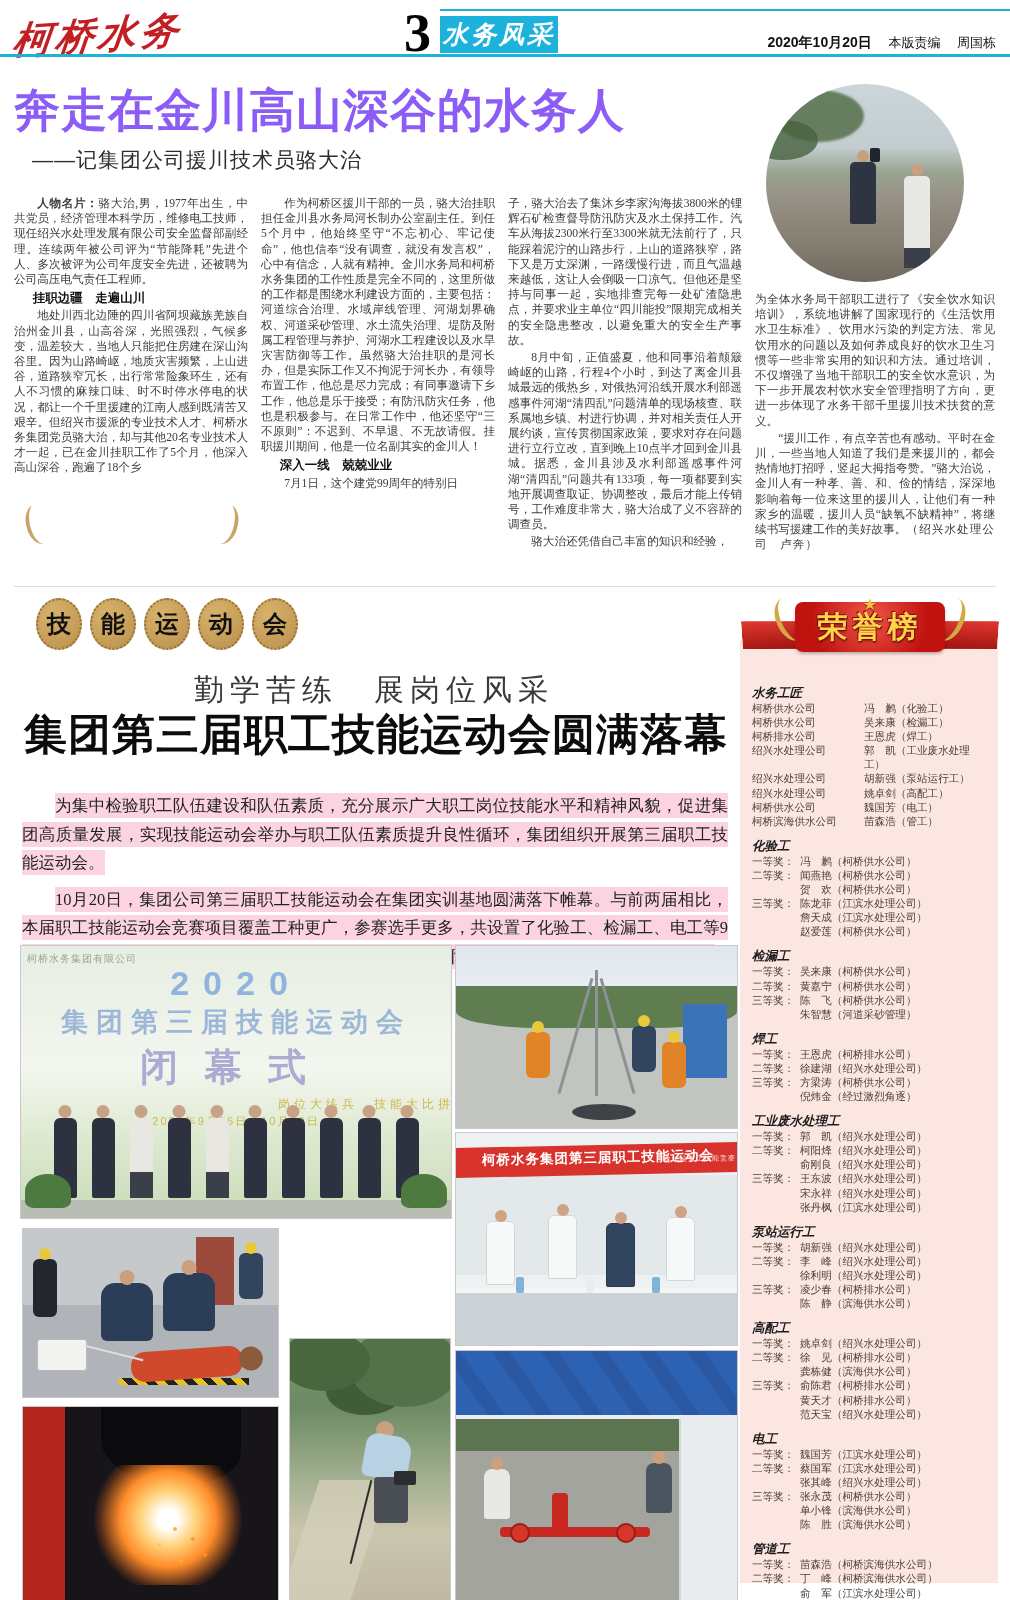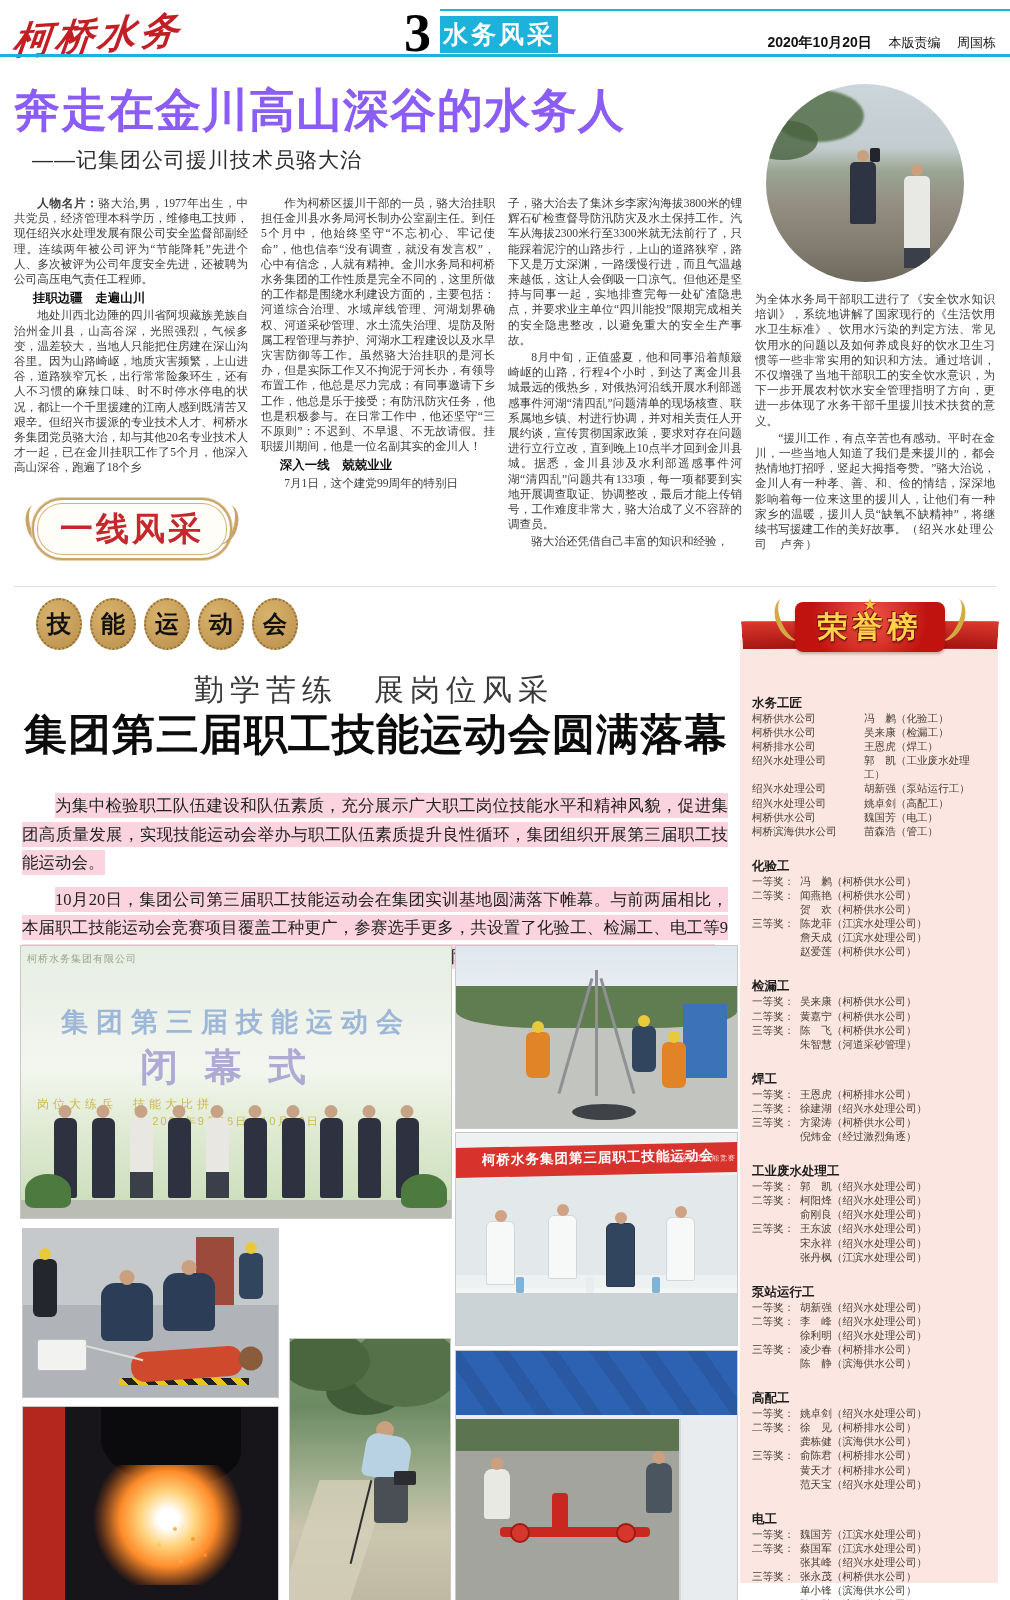--- a/index.html
+++ b/index.html
@@ -5,21 +5,21 @@
   html,body{margin:0;padding:0;background:#fff;}
   #page{position:relative;width:1010px;height:1600px;background:#fff;overflow:hidden;
         font-family:"Liberation Sans",sans-serif;color:#222;}
   .abs{position:absolute;}
 
   
   .brand{left:14px;top:10px;font-size:38px;font-weight:900;color:#c21f24;
          transform:skewX(-10deg) rotate(-4deg);letter-spacing:4px;font-style:italic;}
   .pageno{left:404px;top:2px;font-size:54px;font-weight:900;color:#000;font-family:"Liberation Serif",serif;}
   .secbadge{left:440px;top:16px;width:118px;height:37px;background:#1cb2dc;color:#fff;
-            font-size:25px;font-weight:900;text-align:center;line-height:37px;letter-spacing:3px;}
+            font-size:25px;font-weight:900;font-style:italic;text-align:center;line-height:37px;letter-spacing:3px;}
   .topline{left:440px;top:9px;width:570px;height:2px;background:#1cb2dc;}
   .dateline{right:14px;top:34px;font-size:13px;color:#111;}
   .dateline b{font-size:14px;}
   .mainline{left:0;top:54px;width:1010px;height:3px;background:#1cb2dc;}
 
   
   .headline{left:14px;top:80px;width:745px;font-size:46px;font-weight:900;color:#8b5cf6;letter-spacing:1px;}
   .subhead{left:32px;top:146px;font-size:21px;color:#2e2e2e;letter-spacing:1px;}
   .col{position:absolute;top:196px;width:234px;height:366px;overflow:hidden;
        font-family:"Liberation Serif",serif;font-size:11.6px;line-height:15.2px;color:#3c3c3c;text-align:justify;}
@@ -64,21 +64,21 @@
 
   
   .photo{position:absolute;overflow:hidden;border:1px solid #c9c9c9;background:#eee;}
   
   .ph-stage{left:20px;top:945px;width:430px;height:272px;
      background:linear-gradient(180deg,#e7eee4 0%,#f3f6ee 45%,#dce8cf 72%,#c9dcb8 100%);}
   .stage-corner{left:6px;top:6px;font-size:10px;color:#98a58c;letter-spacing:1px;}
   .stage-year{left:0;top:18px;width:100%;text-align:center;font-size:34px;font-weight:900;color:#8fb4dd;letter-spacing:14px;}
   .stage-l1{left:0;top:58px;width:100%;text-align:center;font-size:27px;font-weight:900;color:#9db7d8;letter-spacing:8px;}
   .stage-l2{left:0;top:96px;width:100%;text-align:center;font-size:38px;font-weight:900;color:#aeaad4;letter-spacing:26px;}
-  .stage-l3{left:16px;top:150px;width:100%;text-align:left;font-size:12px;color:#cdb94c;letter-spacing:4px;}
+  .stage-l3{left:3px;top:150px;width:100%;text-align:right;font-size:12px;color:#cdb94c;letter-spacing:4px;}
   .stage-l4{left:0;top:168px;width:100%;text-align:center;font-size:11px;color:#cdb94c;letter-spacing:2px;}
   .crowd{position:absolute;left:0;bottom:20px;width:100%;display:flex;justify-content:center;gap:15px;}
   .person{position:relative;width:23px;height:80px;background:#2e3240;border-radius:6px 6px 2px 2px;}
   .person::before{content:"";position:absolute;left:50%;top:-13px;transform:translateX(-50%);
                   width:13px;height:13px;border-radius:50%;background:#c8a287;}
   .person.alt{background:#e9e7e2;}
   .person.alt::after{content:"";position:absolute;left:0;bottom:0;width:100%;height:26px;background:#3a3f49;}
   .stagefloor{left:0;bottom:0;width:100%;height:18px;background:#b9bdb3;}
   .plant{position:absolute;bottom:10px;width:46px;height:34px;background:#4d7a3e;border-radius:50% 50% 20% 20%;}
   
@@ -164,21 +164,21 @@
       display:flex;align-items:center;justify-content:center;box-shadow:0 2px 3px rgba(0,0,0,.25);}
   .rib-center span{font-size:30px;font-weight:900;color:#ffd24a;letter-spacing:5px;
       text-shadow:1px 1px 0 #7a0f0f,-1px -1px 0 #7a0f0f,0 2px 2px rgba(0,0,0,.4);
       font-family:"Liberation Serif",serif;}
   .rib-star{position:absolute;left:50%;top:-7px;transform:translateX(-50%);color:#f4c63f;font-size:16px;
             text-shadow:0 1px 1px #7a0f0f;}
   .rib-leaf{position:absolute;width:26px;height:46px;border-left:5px solid #d3a944;border-radius:50% 0 0 50%;top:4px;}
   .rl1{left:34px;transform:rotate(-24deg);}
   .rl2{right:34px;transform:rotate(204deg);}
   .hr-sec{margin-bottom:2px;}
-  .hr-head{font-size:12.5px;font-weight:bold;color:#1d1d1d;line-height:17px;margin-top:19px;}
+  .hr-head{font-size:12.5px;font-weight:bold;color:#1d1d1d;line-height:17px;margin-top:9px;font-style:italic;}
   .hr-row{display:flex;font-size:10.6px;line-height:14.1px;color:#4a4038;font-family:"Liberation Serif",serif;}
   .hr-a{flex:0 0 48px;white-space:pre;}
   .wide .hr-a{flex-basis:112px;}
   .indent .hr-row{margin-left:42px;}
   .hr-b{flex:1;}
 </style>
 </head>
 <body>
 
 <div id="page">
@@ -222,43 +222,41 @@
 
   <div class="abs circphoto">
     <div class="abs bush"></div>
     <div class="abs bush2"></div>
     <div class="fig m1"></div>
     <div class="abs m1phone"></div>
     <div class="fig m2"></div>
   </div>
 
   <div class="abs laurel laur-l"></div>
-  <div class="abs linebadge">
-    <span>一线风采</span>
-  </div>
   <div class="abs laurel laur-r"></div>
 
   <div class="abs divider"></div>
 
   <div class="abs badges" id="badges">
       <span class="badge">技</span>
       <span class="badge">能</span>
       <span class="badge">运</span>
       <span class="badge">动</span>
       <span class="badge">会</span>
     </div>
   <div class="abs kicker">勤学苦练　展岗位风采</div>
   <div class="abs headline2">集团第三届职工技能运动会圆满落幕</div>
   <div class="abs skillbody">
     <p><span class="hl">为集中检验职工队伍建设和队伍素质，充分展示广大职工岗位技能水平和精神风貌，促进集团高质量发展，实现技能运动会举办与职工队伍素质提升良性循环，集团组织开展第三届职工技能运动会。</span></p>
     <p><span class="hl">10月20日，集团公司第三届职工技能运动会在集团实训基地圆满落下帷幕。与前两届相比，本届职工技能运动会竞赛项目覆盖工种更广，参赛选手更多，共设置了化验工、检漏工、电工等9个比赛项目，157名选手报名参赛。经过激烈角逐，共计3支队伍，42名选手获得大赛各类奖项。</span></p>
   </div>
 
   <div class="photo ph-stage">
     <div class="abs stage-corner">柯桥水务集团有限公司</div>
+    <div class="abs stage-year">2020</div>
     <div class="abs stage-l1">集团第三届技能运动会</div>
     <div class="abs stage-l2">闭幕式</div>
     <div class="abs stage-l3">岗位大练兵　技能大比拼</div>
     <div class="abs stage-l4">2020年9月16日—10月20日</div>
     <div class="abs stagefloor"></div>
     <div class="crowd">
       <span class="person"></span>
       <span class="person"></span>
       <span class="person alt"></span>
       <span class="person"></span>

